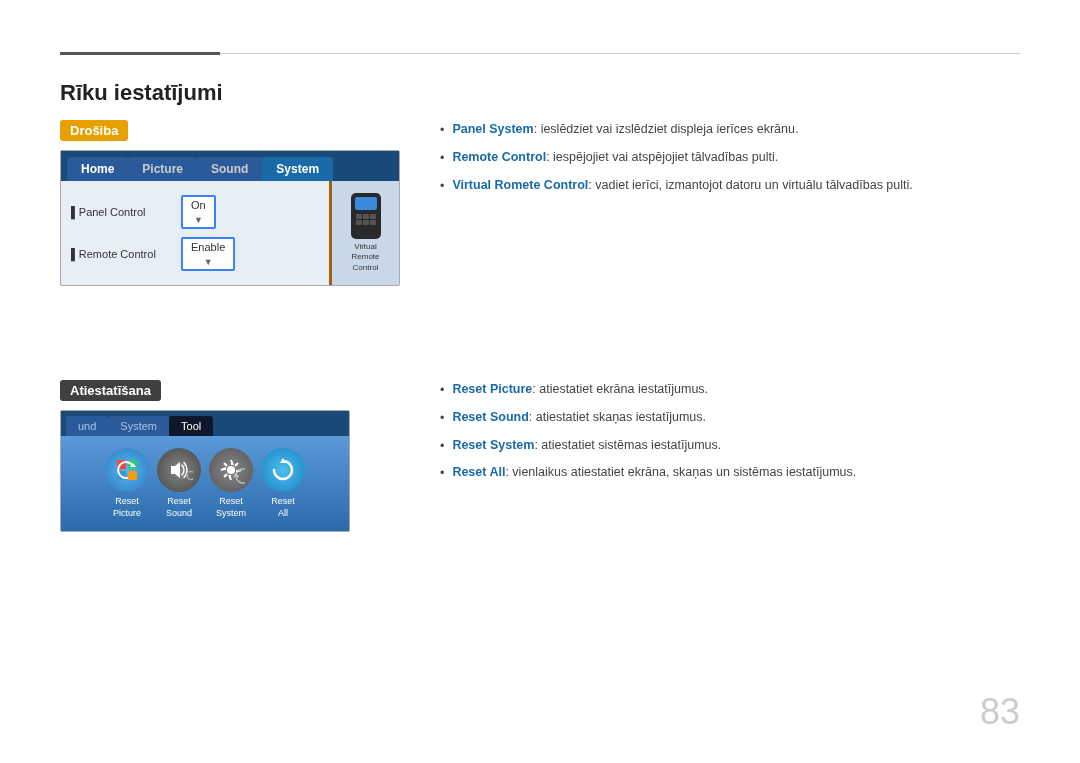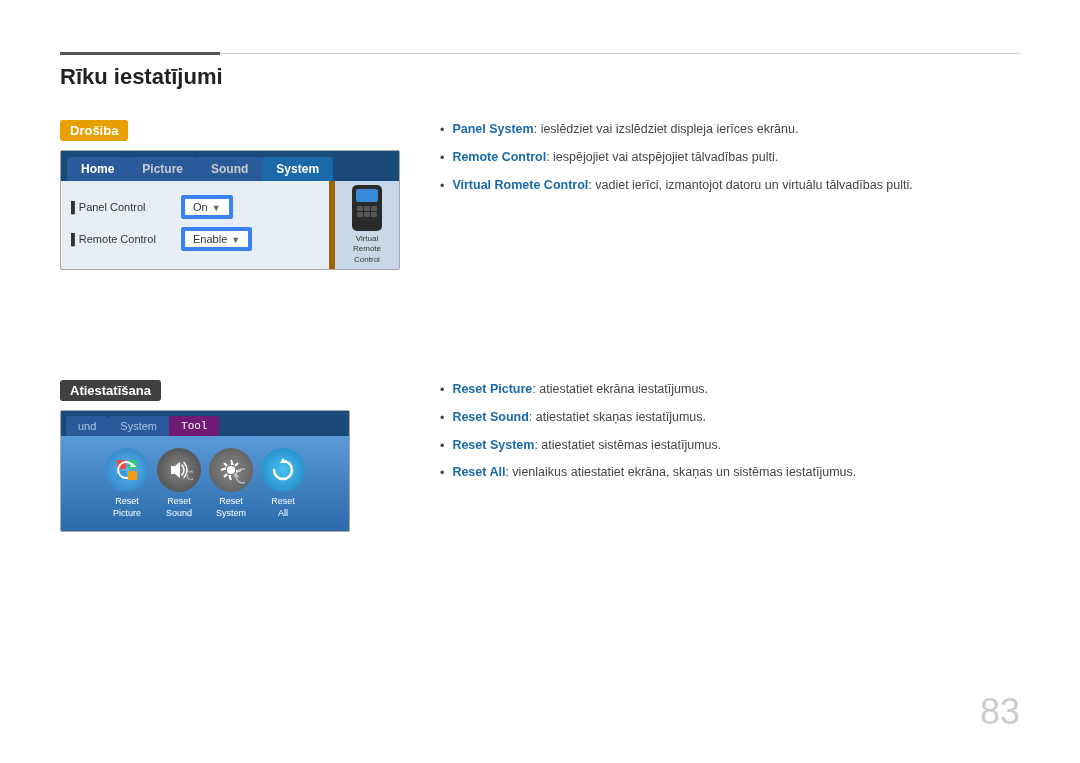--- a/index.html
+++ b/index.html
@@ -41,21 +41,21 @@
       bottom: 30px;
       right: 60px;
       font-size: 36px;
       color: #ccc;
       font-weight: 300;
     }
 
     
     .main-title {
       position: absolute;
-      top: 64px;
+      top: 80px;
       left: 60px;
       font-size: 22px;
       font-weight: bold;
       color: #222;
     }
 
     
     .left-col {
       position: absolute;
       top: 120px;
@@ -116,27 +116,28 @@
       padding: 4px 0;
       font-size: 12px;
       color: #333;
     }
     .menu-row-label {
       width: 110px;
       font-size: 11px;
     }
     .menu-select {
       background: #fff;
-      border: 4px solid #3b82f6;
+      border: 2px solid #3b82f6;
       padding: 2px 8px;
       font-size: 11px;
       border-radius: 2px;
       display: flex;
-      align-items: flex-end;
+      align-items: center;
       gap: 4px;
+      flex-direction: column;
     }
     .menu-select-arrow {
       font-size: 9px;
       color: #666;
     }
 
     
     .virtual-remote-area {
       display: flex;
       flex-direction: column;
@@ -156,21 +157,21 @@
     .drosiba-left {
       flex: 1;
       padding: 10px 10px;
     }
     .drosiba-right {
       width: 70px;
       background: #c8d8e8;
       display: flex;
       align-items: center;
       justify-content: flex-start;
-      border-left: 6px solid #a16207;
+      border-left: 3px solid #a16207;
     }
 
     
     .left-col2 {
       position: absolute;
       top: 380px;
       left: 60px;
       width: 290px;
     }
 
@@ -181,23 +182,22 @@
       padding: 5px 5px 0 5px;
     }
     .reset-tab {
       padding: 4px 12px;
       font-size: 11px;
       color: #aac4e0;
       border-radius: 3px 3px 0 0;
       background: #2a5a9a;
     }
     .reset-tab.active {
-      background: #701a75;
+      background: #0f172a;
       color: #fff;
-      font-family: Liberation Mono, monospace;
     }
 
     .reset-content {
       background: linear-gradient(180deg, #5a9ad9 0%, #2a6aaa 100%);
       padding: 12px 8px;
       display: flex;
       gap: 8px;
       justify-content: center;
       align-items: flex-start;
     }

